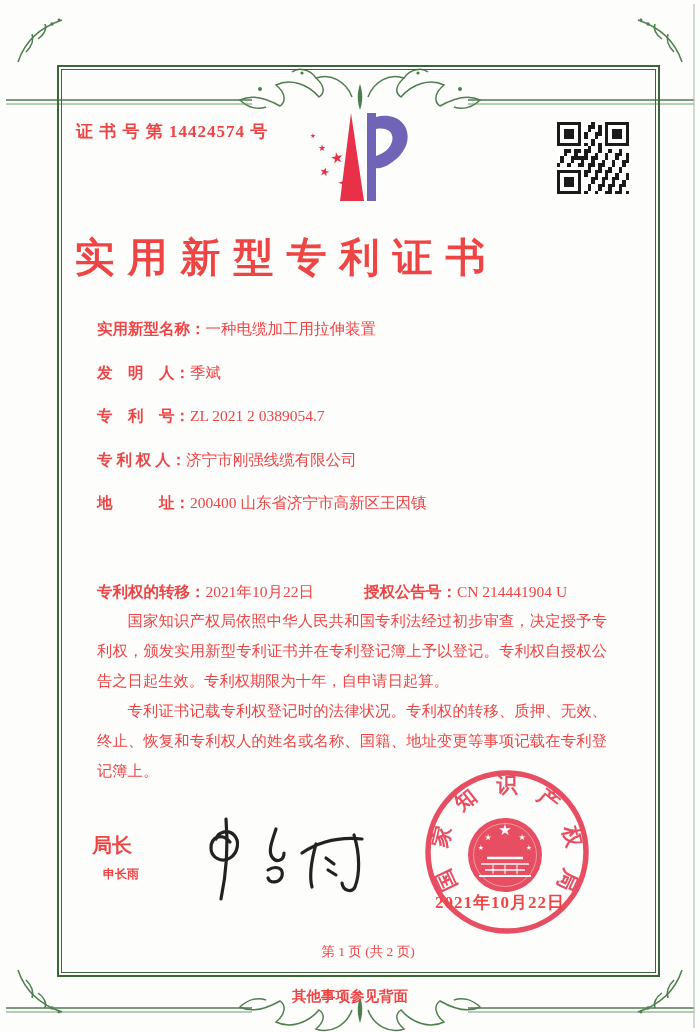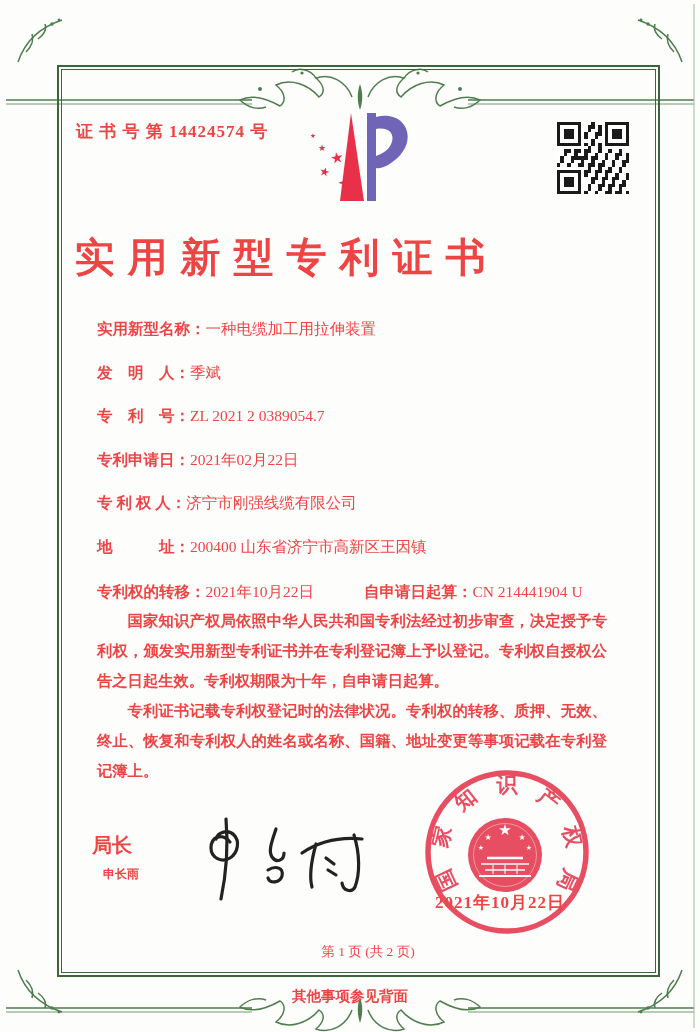--- a/index.html
+++ b/index.html
@@ -17,21 +17,21 @@
   .cert-no{position:absolute;left:76px;top:120px;font-size:17px;font-weight:600;letter-spacing:1px;}
   .logo{position:absolute;left:296px;top:111px;width:115px;height:92px;}
   .qr{position:absolute;left:557px;top:122px;width:72px;height:72px;}
   .title{position:absolute;left:0;top:230px;width:560px;text-align:center;
     font-size:40px;font-weight:900;letter-spacing:13px;text-indent:13px;}
   .fields{position:absolute;left:97px;top:316px;width:520px;font-size:15.5px;}
   .field-row{height:43.6px;line-height:25px;white-space:nowrap;}
   .field-label{font-weight:700;text-align:right;}
   .grant-row{position:absolute;left:97px;top:579px;width:540px;font-size:15.5px;line-height:25px;white-space:nowrap;}
   .grant-first{display:inline-block;width:263px;}
-  .paras{position:absolute;left:97px;top:606px;width:510px;font-size:15.3px;line-height:30px;text-align:justify;font-weight:bold;}
+  .paras{position:absolute;left:97px;top:606px;width:510px;font-size:15.3px;line-height:30px;text-align:justify;}
   .paras p{margin:0;text-indent:2em;}
   .sig-title{position:absolute;left:92px;top:832px;font-size:20px;font-weight:600;}
   .sig-name{position:absolute;left:103px;top:866px;font-size:12px;font-weight:600;}
   .signature{position:absolute;left:192px;top:812px;width:200px;height:95px;}
   .seal{position:absolute;left:417px;top:763px;width:180px;height:180px;mix-blend-mode:multiply;}
   .seal-date{position:absolute;left:435px;top:891px;font-size:17px;font-weight:700;letter-spacing:1px;z-index:5;}
   .page-num{position:absolute;left:0;top:943px;width:700px;text-align:center;font-size:13.5px;margin-left:18px;}
   .back-note{position:absolute;left:0;top:987px;width:700px;text-align:center;font-size:14.5px;font-weight:700;}
   svg text{font-family:"Liberation Serif","DejaVu Serif",serif;}
 </style>
@@ -251,28 +251,27 @@
         <rect x="20" y="20" width="1" height="1"></rect>
       </g>
   </svg>
 
   <div class="title">实用新型专利证书</div>
 
   <div class="fields">
     <div class="field-row"><span class="field-label">实用新型名称：</span><span>一种电缆加工用拉伸装置</span></div>
     <div class="field-row"><span class="field-label">发　明　人：</span><span>季斌</span></div>
     <div class="field-row"><span class="field-label">专　利　号：</span><span>ZL 2021 2 0389054.7</span></div>
-    <div class="field-row"><span class="field-label">专利申请日：</span><span>2021年02月22日</span></div>
     <div class="field-row"><span class="field-label">专 利 权 人：</span><span>济宁市刚强线缆有限公司</span></div>
     <div class="field-row"><span class="field-label">地　　　址：</span><span>200400 山东省济宁市高新区王因镇</span></div>
   </div>
 
   <div class="grant-row">
     <span class="grant-first"><span class="field-label">专利权的转移：</span><span>2021年10月22日</span></span>
-    <span><span class="field-label">自申请日起算：</span><span>CN 214441904 U</span></span>
+    <span><span class="field-label">授权公告号：</span><span>CN 214441904 U</span></span>
   </div>
 
   <div class="paras">
     <p>国家知识产权局依照中华人民共和国专利法经过初步审查，决定授予专利权，颁发实用新型专利证书并在专利登记簿上予以登记。专利权自授权公告之日起生效。专利权期限为十年，自申请日起算。</p>
     <p>专利证书记载专利权登记时的法律状况。专利权的转移、质押、无效、终止、恢复和专利权人的姓名或名称、国籍、地址变更等事项记载在专利登记簿上。</p>
   </div>
 
   <div class="sig-title">局长</div>
   <div class="sig-name">申长雨</div>
   <svg class="signature" viewBox="0 0 200 95">

